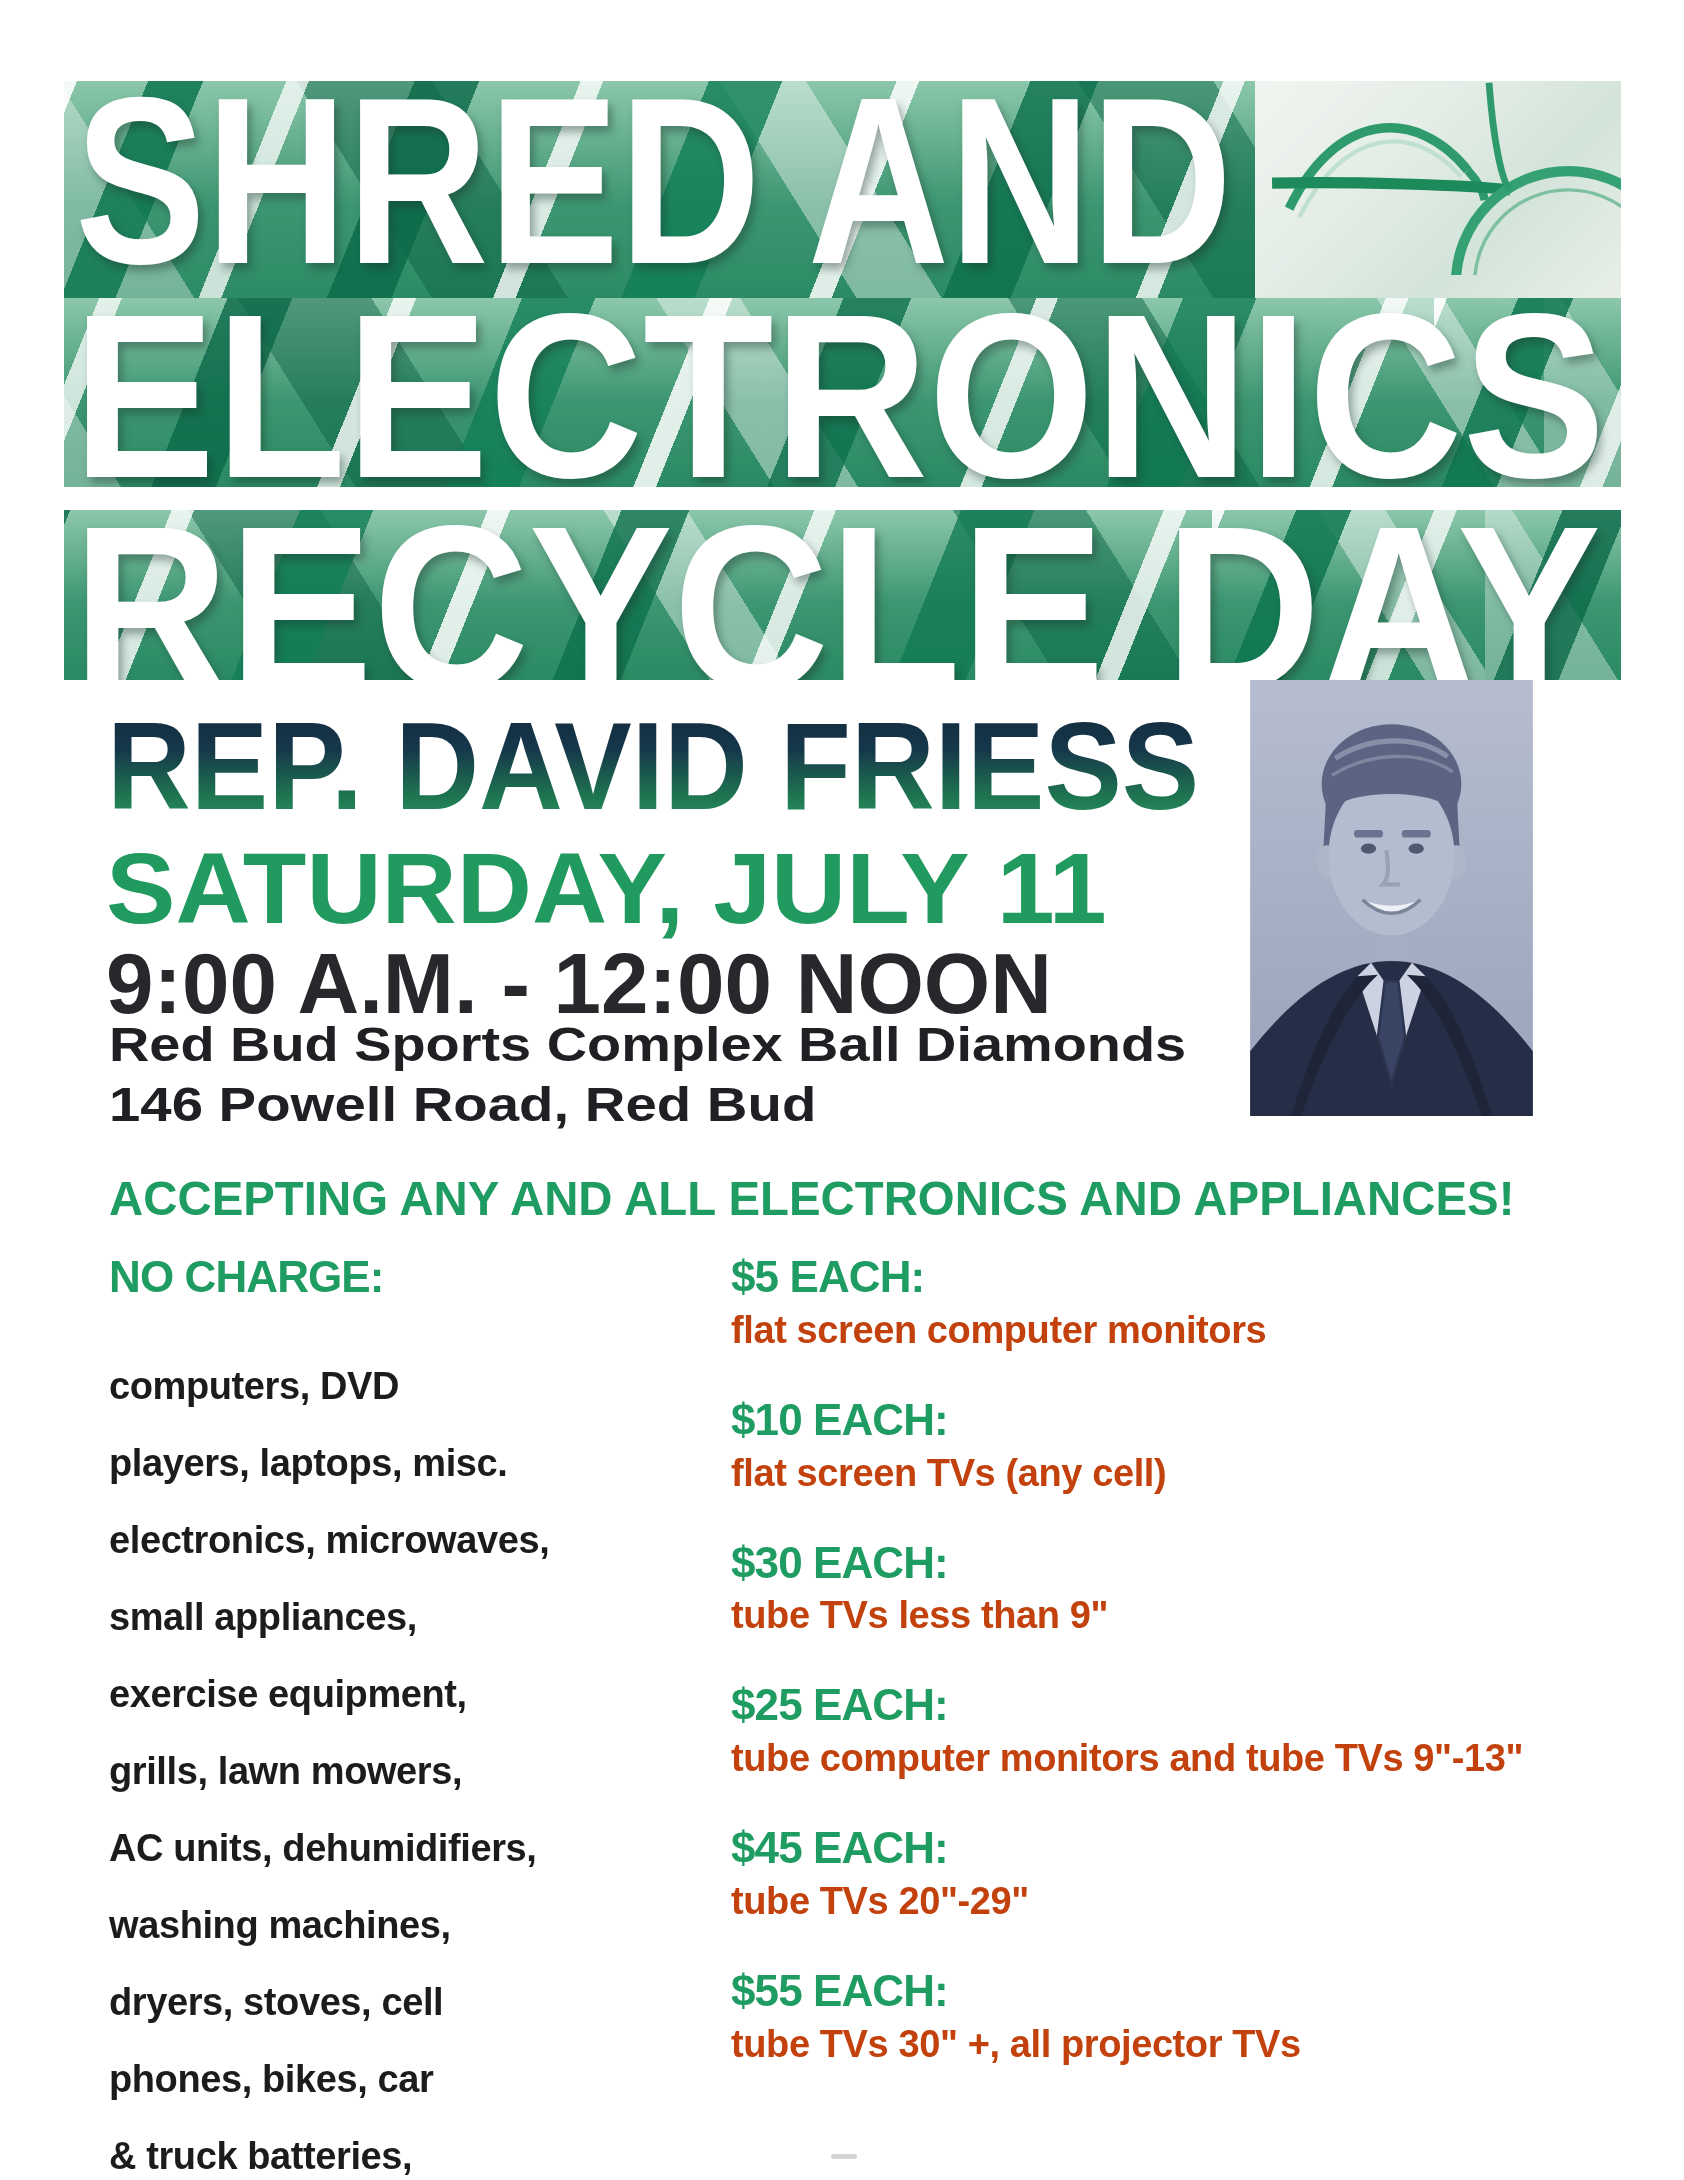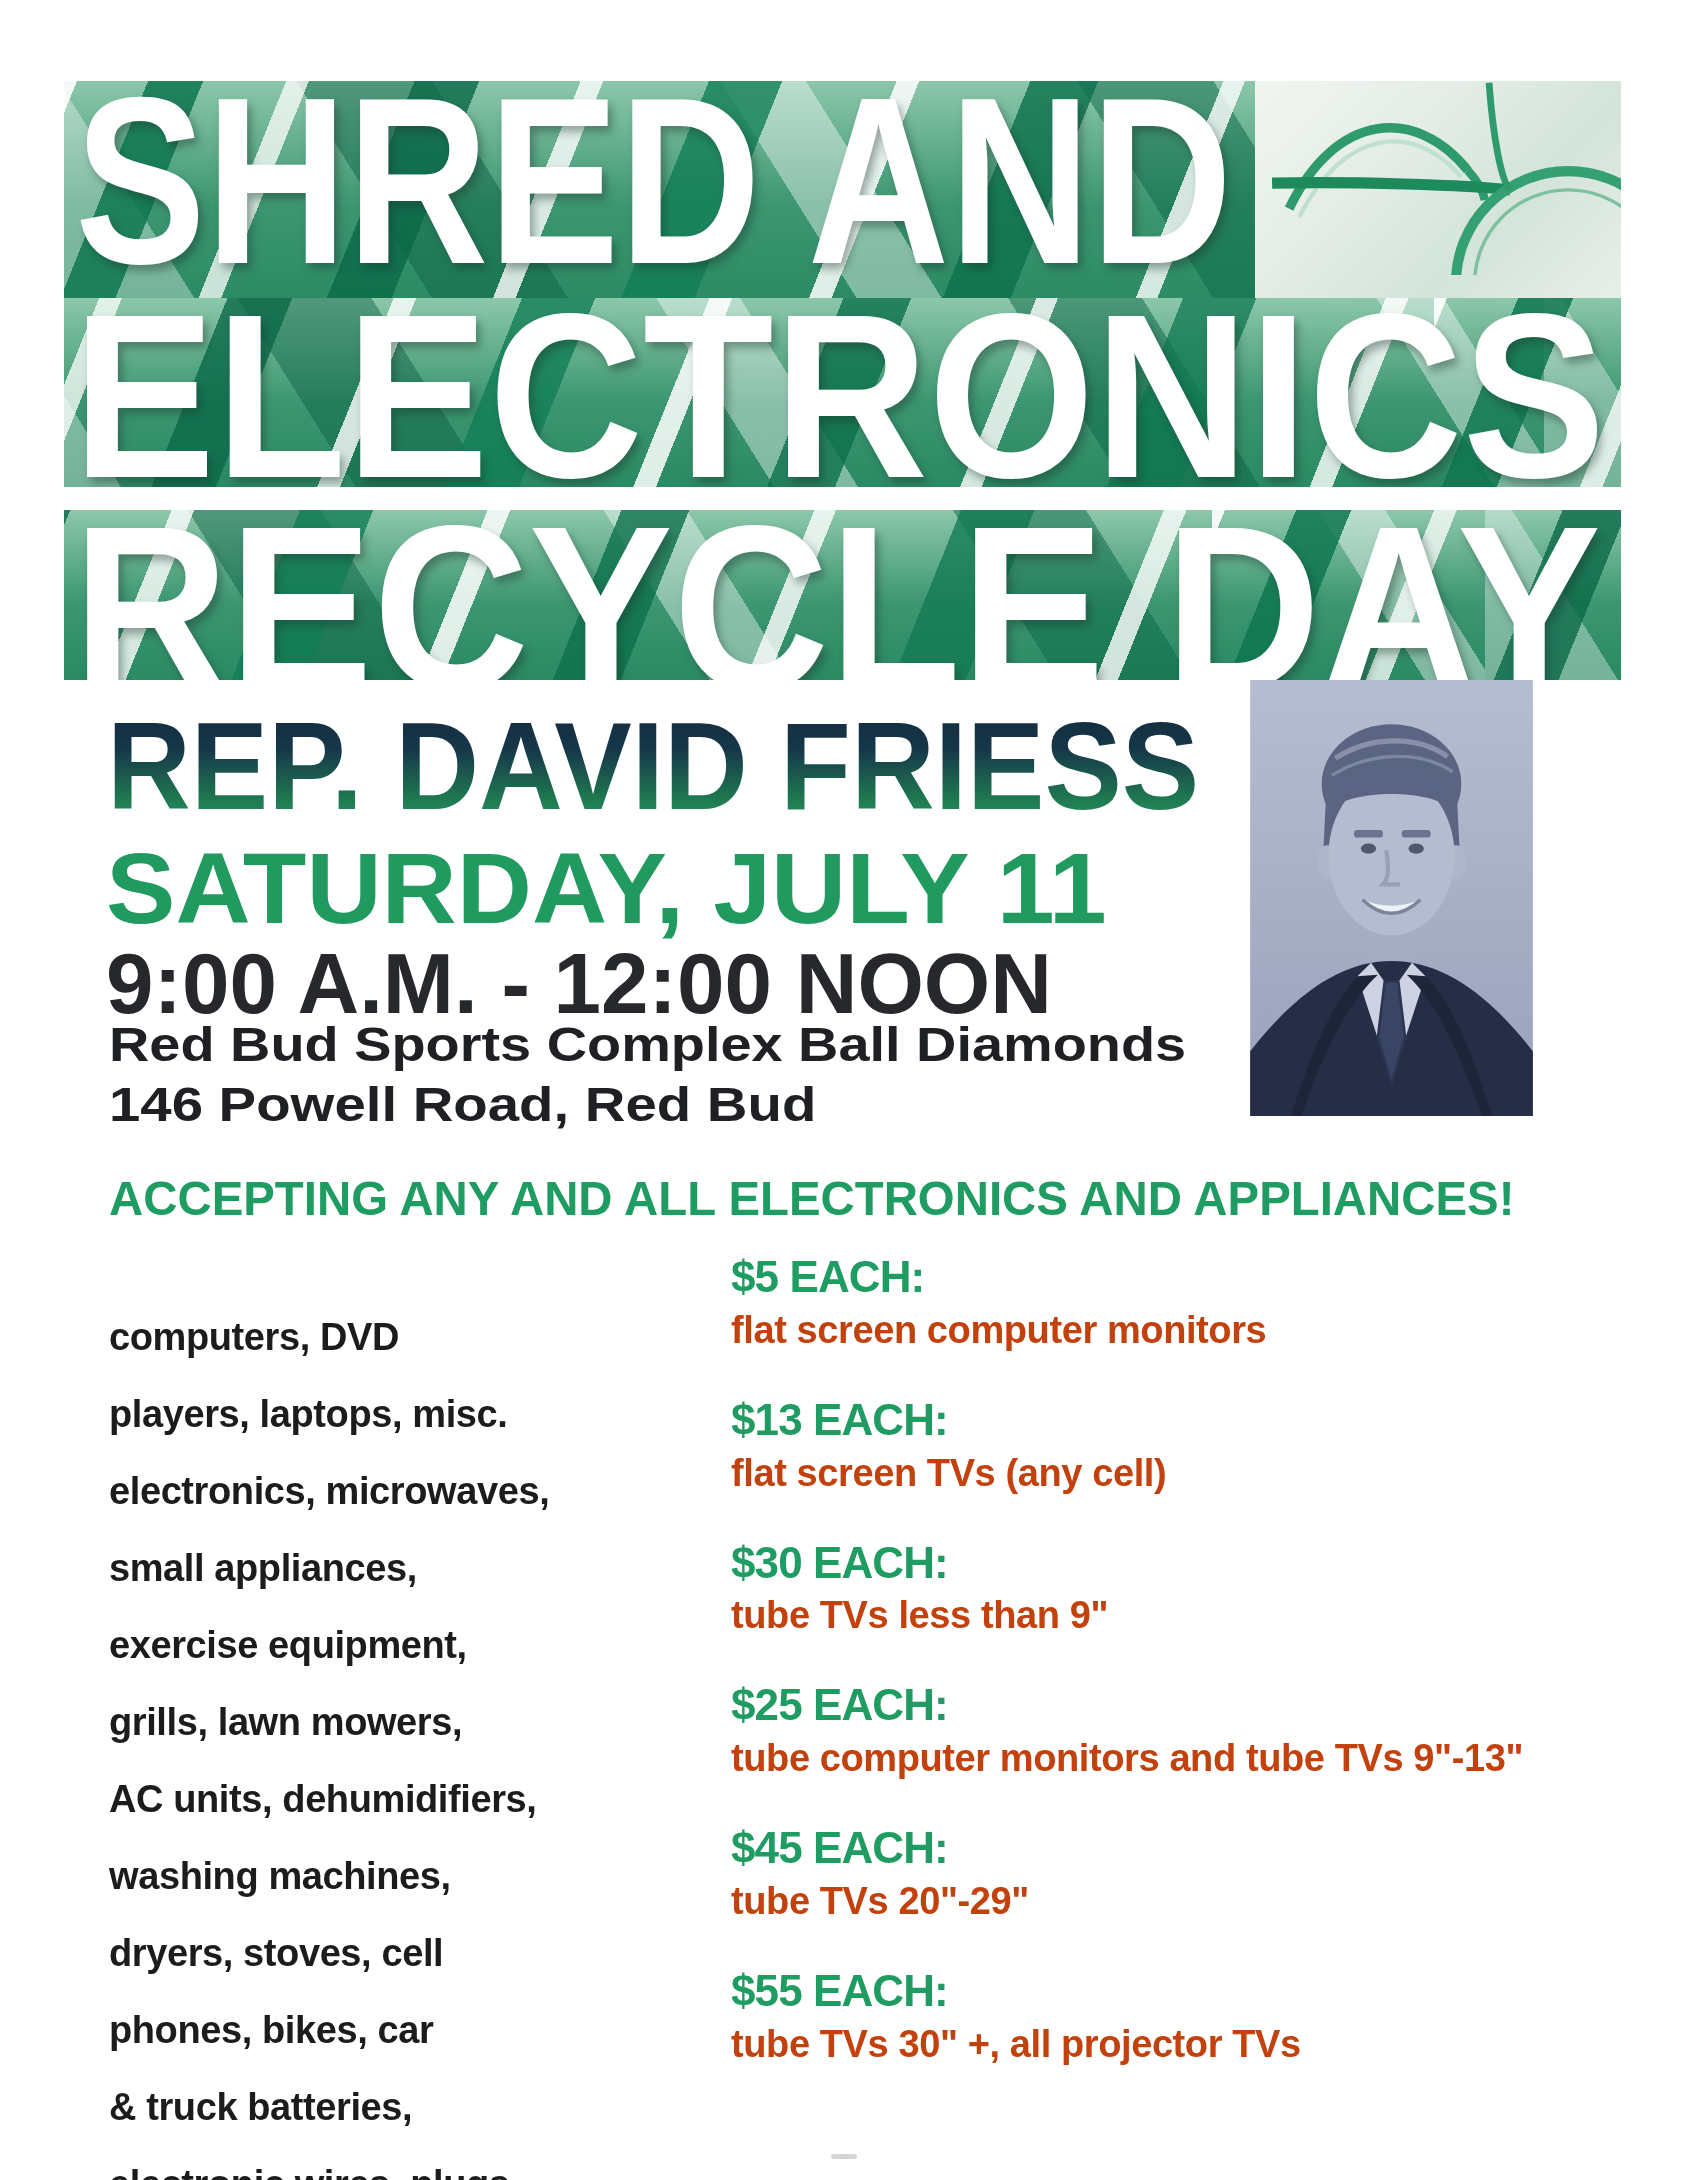--- a/index.html
+++ b/index.html
@@ -179,20 +179,21 @@
       <path d="M60,512 C92,420 122,372 150,346 L126,348 C96,380 70,440 48,512 Z" fill="#1e2539"></path>
       <path d="M272,512 C240,420 212,372 184,346 L206,348 C238,380 262,440 284,512 Z" fill="#1e2539"></path>
     </svg>
   </div>
 
   <svg class="banner-svg" width="1431" height="60" viewBox="0 0 1680 70">
     <text x="0" y="54" font-size="56" font-weight="bold" fill="#1e9c61" textLength="1650" lengthAdjust="spacingAndGlyphs">ACCEPTING ANY AND ALL ELECTRONICS AND APPLIANCES!</text>
   </svg>
 
   <div class="col-left">
+    <div class="sect-label">NO CHARGE:</div>
     <div class="items">computers, DVD
 players, laptops, misc.
 electronics, microwaves,
 small appliances,
 exercise equipment,
 grills, lawn mowers,
 AC units, dehumidifiers,
 washing machines,
 dryers, stoves, cell
 phones, bikes, car
@@ -200,21 +201,21 @@
 electronic wires, plugs,
 charger adapters</div>
   </div>
 
   <div class="col-right">
     <div class="price-block">
       <div class="sect-label">$5 EACH:</div>
       <div class="price-desc">flat screen computer monitors</div>
     </div>
     <div class="price-block">
-      <div class="sect-label">$13 EACH:</div>
+      <div class="sect-label">$10 EACH:</div>
       <div class="price-desc">flat screen TVs (any cell)</div>
     </div>
     <div class="price-block">
       <div class="sect-label">$30 EACH:</div>
       <div class="price-desc">tube TVs less than 9"</div>
     </div>
     <div class="price-block">
       <div class="sect-label">$25 EACH:</div>
       <div class="price-desc">tube computer monitors and tube TVs 9"-13"</div>
     </div>

